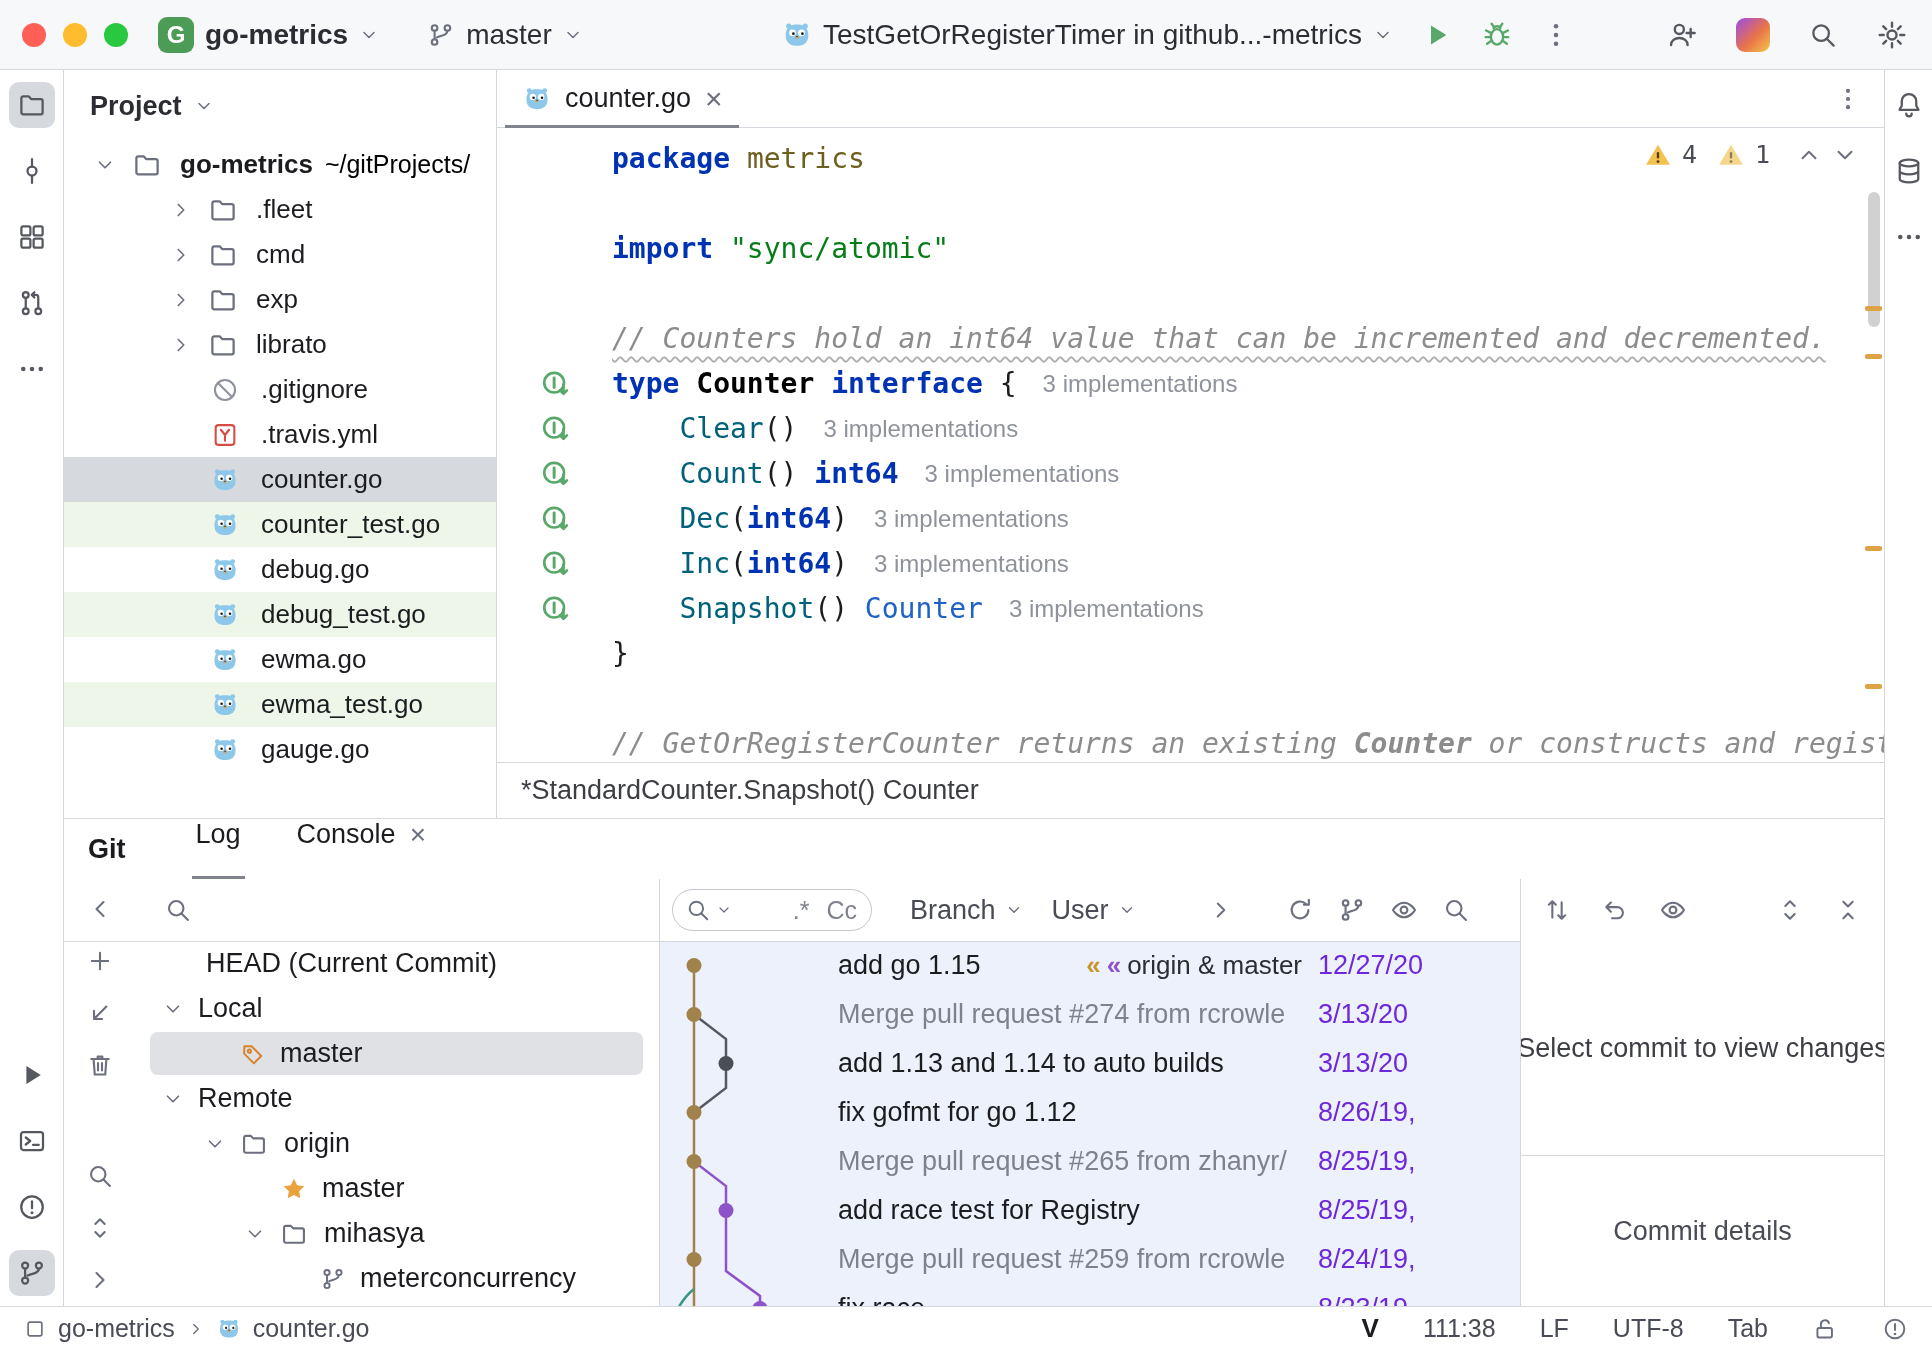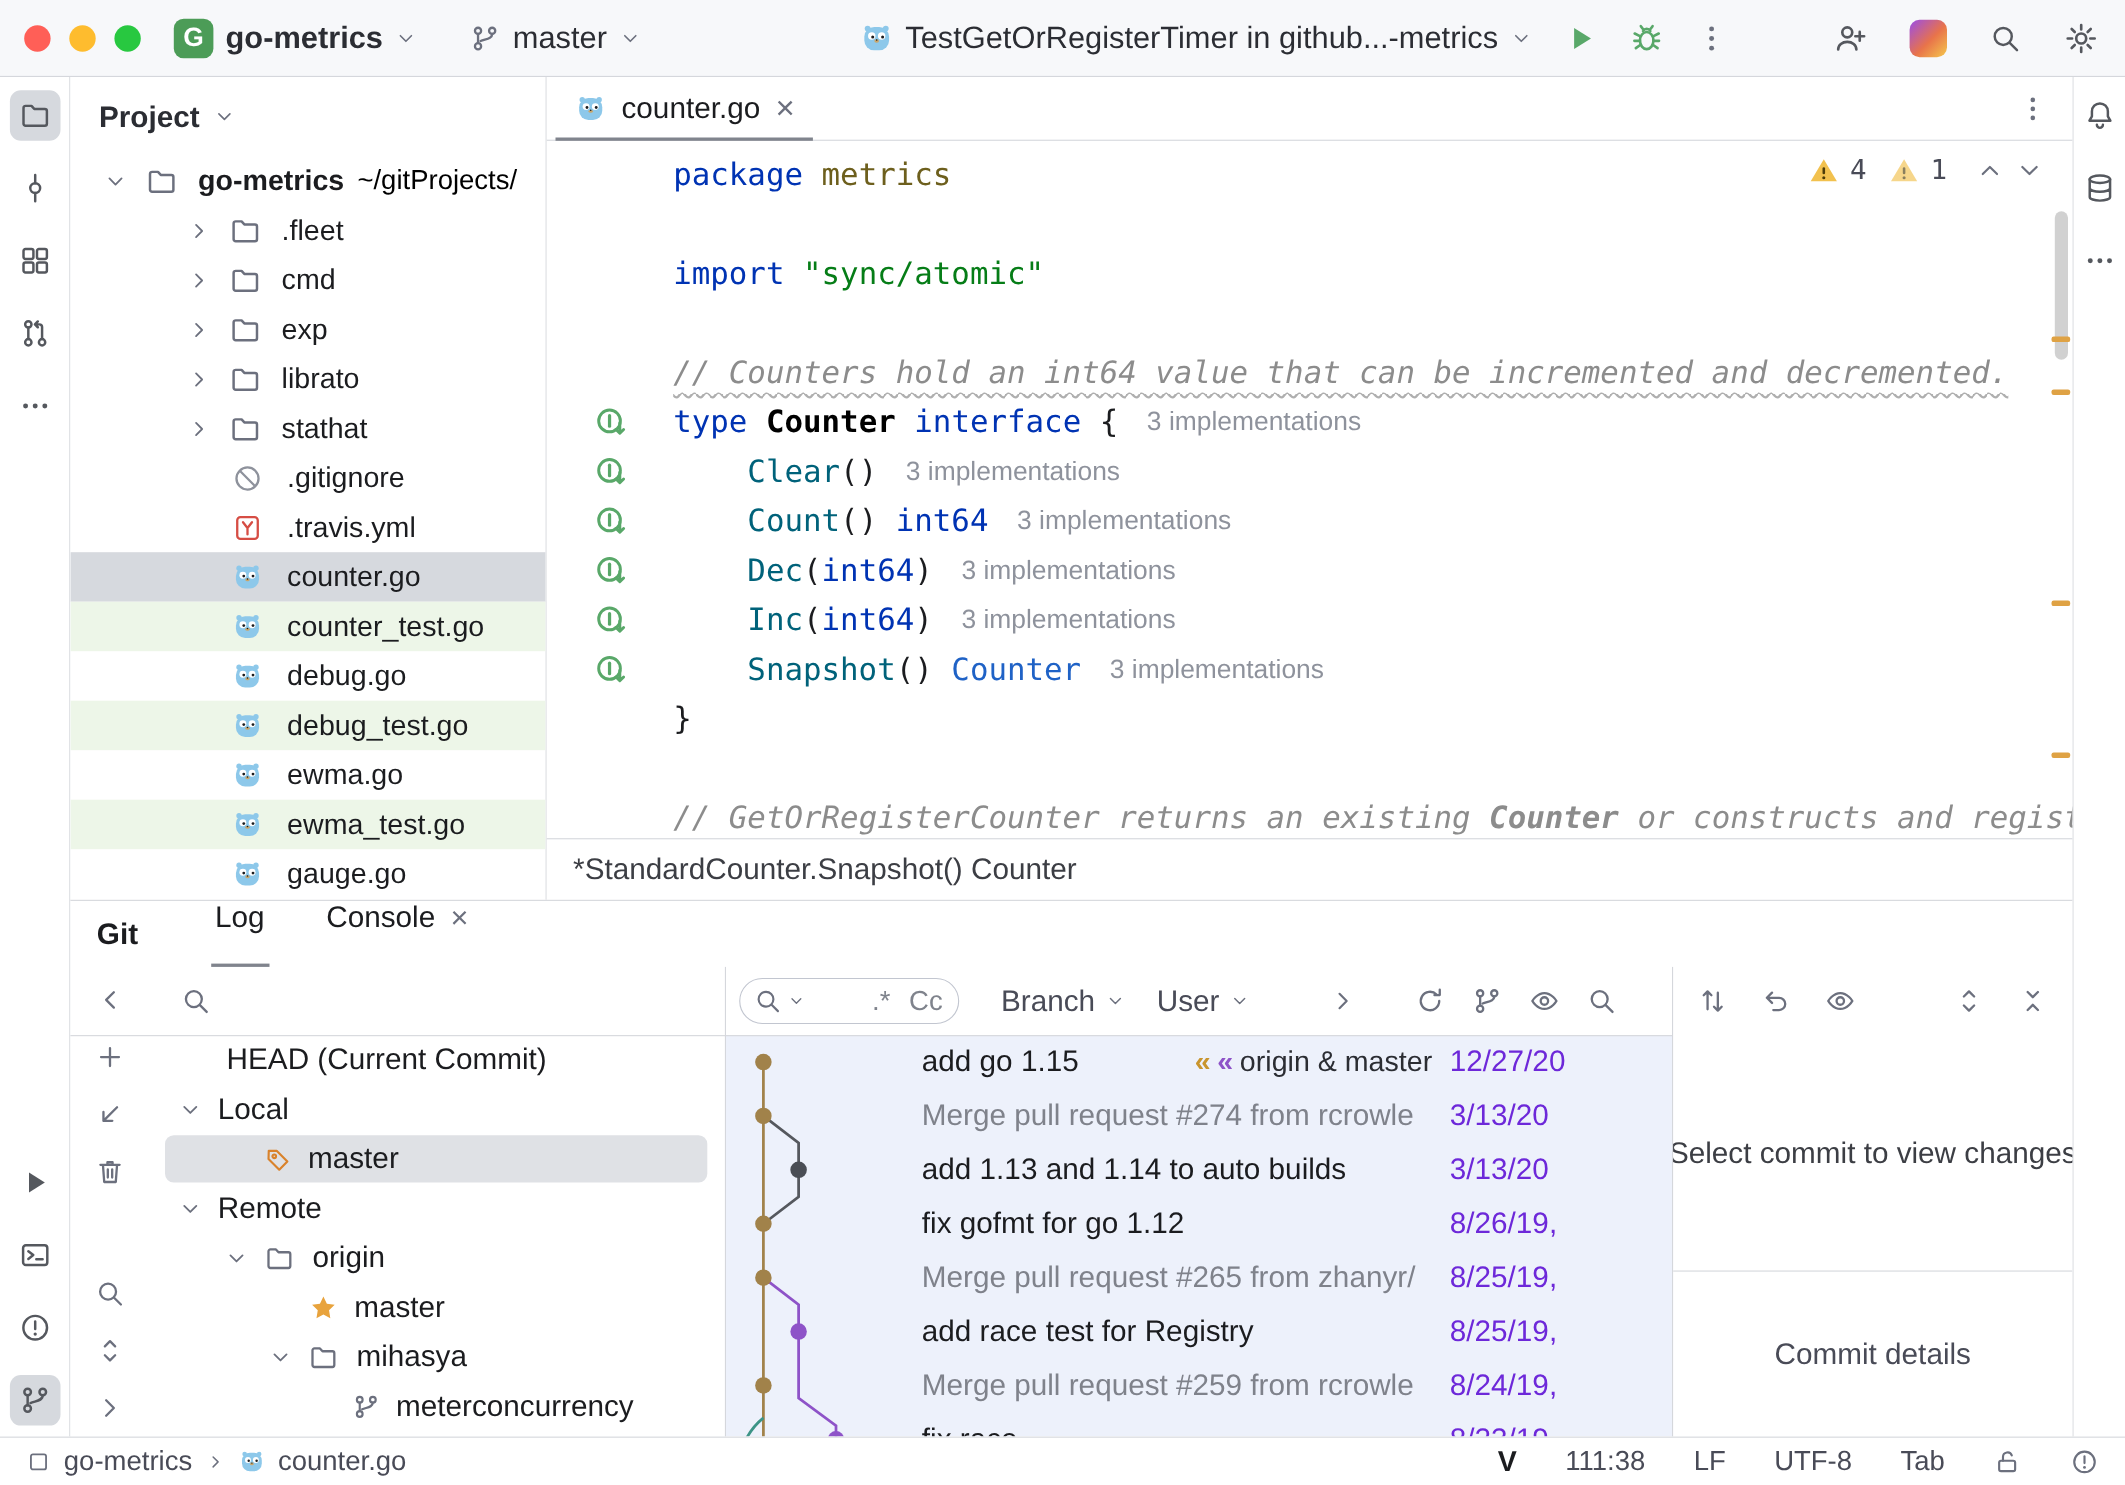--- a/index.html
+++ b/index.html
@@ -40,21 +40,21 @@
 .editor{position:absolute;left:497px;top:70px;width:1387px;height:748px;background:#FFF}
 .tabbar{height:58px;border-bottom:1px solid #D5D7DC;display:flex;align-items:center;position:relative}
 .etab{height:58px;display:flex;align-items:center;gap:14px;padding:0 24px 0 26px;position:relative;font-size:27px}
 .etab::after{content:"";position:absolute;left:8px;right:8px;bottom:0;height:3px;background:#80848D}
 .tclose{font-size:30px;color:#6C707E;line-height:1}
 .tabkebab{position:absolute;right:22px}
 .codewrap{position:relative;height:634px;overflow:hidden;font-family:"DejaVu Sans Mono",monospace;font-size:28px;padding-top:8px}
 .cl{height:45px;display:flex;align-items:center;white-space:nowrap}
 .gut{width:115px;flex:none;display:flex;justify-content:flex-end;padding-right:40px}
 .ind{padding-left:4ch}
-.kw{color:#0033B3;font-weight:400}
+.kw{color:#0033B3;font-weight:700}
 .pkgn{color:#6D5F1D}
 .str{color:#067D17}
 .cm{color:#8C8C8C;font-style:italic}
 .cmb{font-weight:700}
 .fn{color:#00627A}
 .tdecl{font-weight:600;color:#000}
 .tref{color:#1F62C6}
 .wavy{text-decoration:underline;text-decoration-style:wavy;text-decoration-color:#AFAFAF;text-decoration-thickness:2px;text-underline-offset:8px}
 .inlay{font-family:"Liberation Sans",sans-serif;font-size:24px;color:#8E929C;margin-left:26px;font-style:normal}
 .inspect{position:absolute;top:12px;right:26px;display:flex;align-items:center;gap:10px;font-size:25px;color:#494B57}
@@ -484,33 +484,20 @@
           <svg class="i" width="22" height="22">
             <use href="#s-chev-r"></use>
           </svg>
         </span>
       <span class="ic" style="margin-left:14px">
           <svg class="i" width="30" height="30">
             <use href="#s-folder"></use>
           </svg>
         </span>
       <span class="tname">librato</span>
-    </div>
-    <div class="trow">
-      <span class="chv" style="margin-left:104px">
-          <svg class="i" width="22" height="22">
-            <use href="#s-chev-r"></use>
-          </svg>
-        </span>
-      <span class="ic" style="margin-left:14px">
-          <svg class="i" width="30" height="30">
-            <use href="#s-folder"></use>
-          </svg>
-        </span>
-      <span class="tname">stathat</span>
     </div>
     <div class="trow">
       <span class="ic" style="margin-left:147px;color:#8E929C">
           <svg class="i" width="28" height="28">
             <use href="#s-slash"></use>
           </svg>
         </span>
       <span class="tname" style="margin-left:22px">.gitignore</span>
     </div>
     <div class="trow">

